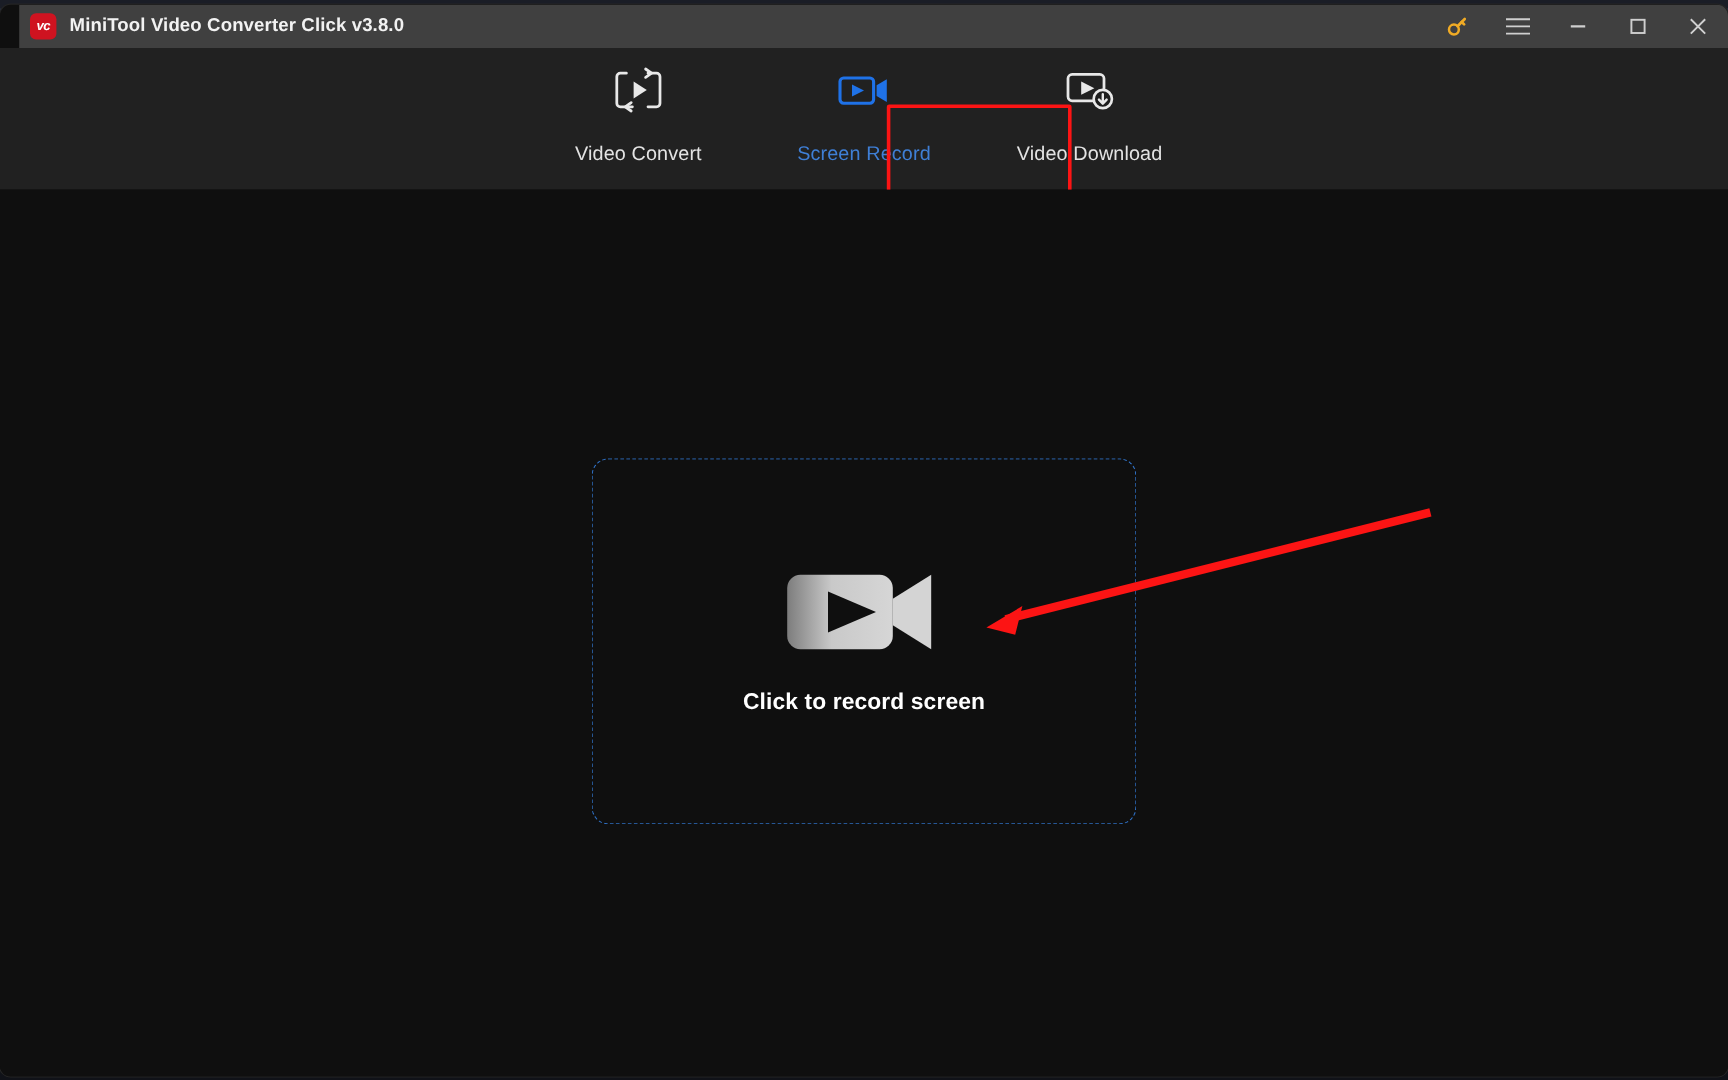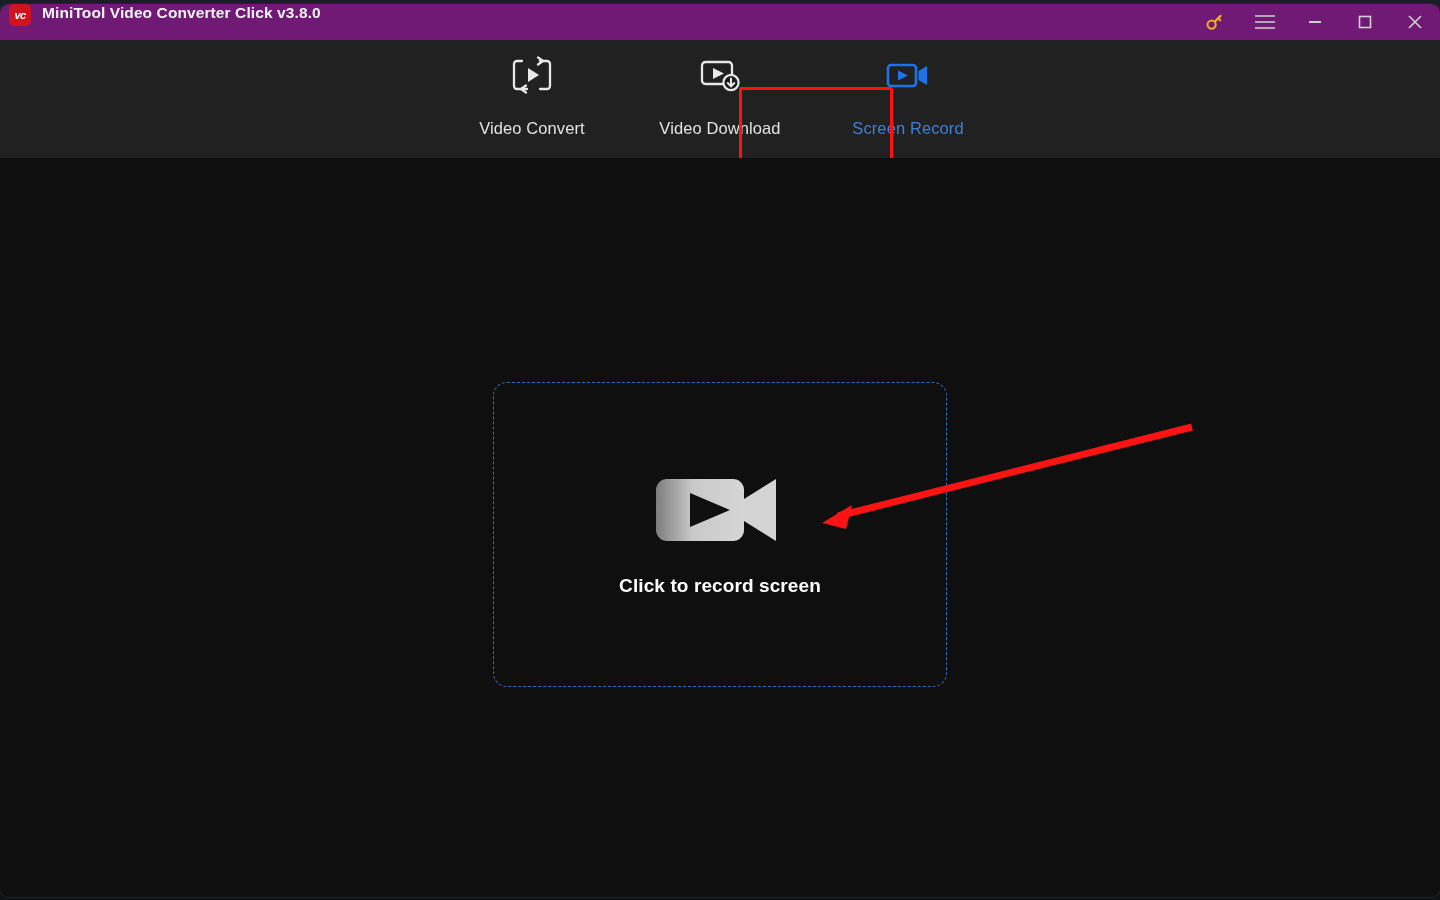--- a/index.html
+++ b/index.html
@@ -49,23 +49,24 @@
     background: #0f0f0f;
     border-radius: 9px;
     overflow: hidden;
     box-shadow: 0 0 0 1px #242424;
   }
 
   
   #title-bar {
     position: relative;
     height: 36px;
-    background: #701a75;
-    display: flex;
-    align-items: flex-start;
+    background: #404040;
+    display: flex;
+    align-items: center;
+    margin-left: 16px;
   }
   #app-logo {
     width: 22px;
     height: 22px;
     margin-left: 9px;
     border-radius: 5px;
     background: #cf1320;
     color: #ffffff;
     font-size: 11px;
     font-weight: bold;
@@ -252,41 +253,41 @@
           <path d="M12 6 H7 A3 3 0 0 0 4 9 V31 A3 3 0 0 0 7 34 H17" fill="none" stroke="#e8e8e8" stroke-width="2.3" stroke-linecap="round"></path>
           <path d="M30 6 H37 A3 3 0 0 1 40 9 V31 A3 3 0 0 1 37 34 H30" fill="none" stroke="#e8e8e8" stroke-width="2.3" stroke-linecap="round"></path>
           <path d="M28 2.5 L33 6 L28 9.5" fill="none" stroke="#e8e8e8" stroke-width="2.3" stroke-linecap="round" stroke-linejoin="round"></path>
           <path d="M16 30.5 L11 34 L16 37.5" fill="none" stroke="#e8e8e8" stroke-width="2.3" stroke-linecap="round" stroke-linejoin="round"></path>
           <path d="M18 13 L29 20 L18 27 Z" fill="#e8e8e8"></path>
         </svg>
       </div>
       <div class="tab-label">Video Convert</div>
     </div>
 
+    <div class="tab active">
+      <div class="tab-icon">
+        <svg width="48" height="40" viewBox="0 0 48 40">
+          <rect x="4" y="10" width="28" height="21" rx="3" fill="none" stroke="#1f72e8" stroke-width="2.6"></rect>
+          <path d="M14 15.5 L24 20.5 L14 25.5 Z" fill="#1f72e8"></path>
+          <path d="M34.5 16 L43 11 V30 L34.5 25 Z" fill="#1f72e8"></path>
+        </svg>
+      </div>
+      <div class="tab-label">Screen Record</div>
+    </div>
+
     <div class="tab">
       <div class="tab-icon">
         <svg width="44" height="40" viewBox="0 0 44 40">
           <rect x="4" y="7" width="30" height="22" rx="3.5" fill="none" stroke="#e8e8e8" stroke-width="2.3"></rect>
           <path d="M15 13 L26 18.5 L15 24 Z" fill="#e8e8e8"></path>
           <circle cx="33" cy="27.5" r="7.6" fill="#1d1d1d" stroke="#e8e8e8" stroke-width="2.2"></circle>
           <path d="M33 23.5 V31 M29.8 28 L33 31.4 L36.2 28" fill="none" stroke="#e8e8e8" stroke-width="2" stroke-linecap="round" stroke-linejoin="round"></path>
         </svg>
       </div>
       <div class="tab-label">Video Download</div>
-    </div>
-
-    <div class="tab active">
-      <div class="tab-icon">
-        <svg width="48" height="40" viewBox="0 0 48 40">
-          <rect x="4" y="10" width="28" height="21" rx="3" fill="none" stroke="#1f72e8" stroke-width="2.6"></rect>
-          <path d="M14 15.5 L24 20.5 L14 25.5 Z" fill="#1f72e8"></path>
-          <path d="M34.5 16 L43 11 V30 L34.5 25 Z" fill="#1f72e8"></path>
-        </svg>
-      </div>
-      <div class="tab-label">Screen Record</div>
     </div>
 
 
     <div id="tab-highlight"></div>
   </div>
 
   <div id="content">
 
     <div id="dropzone">
       <div id="dropzone-icon">

